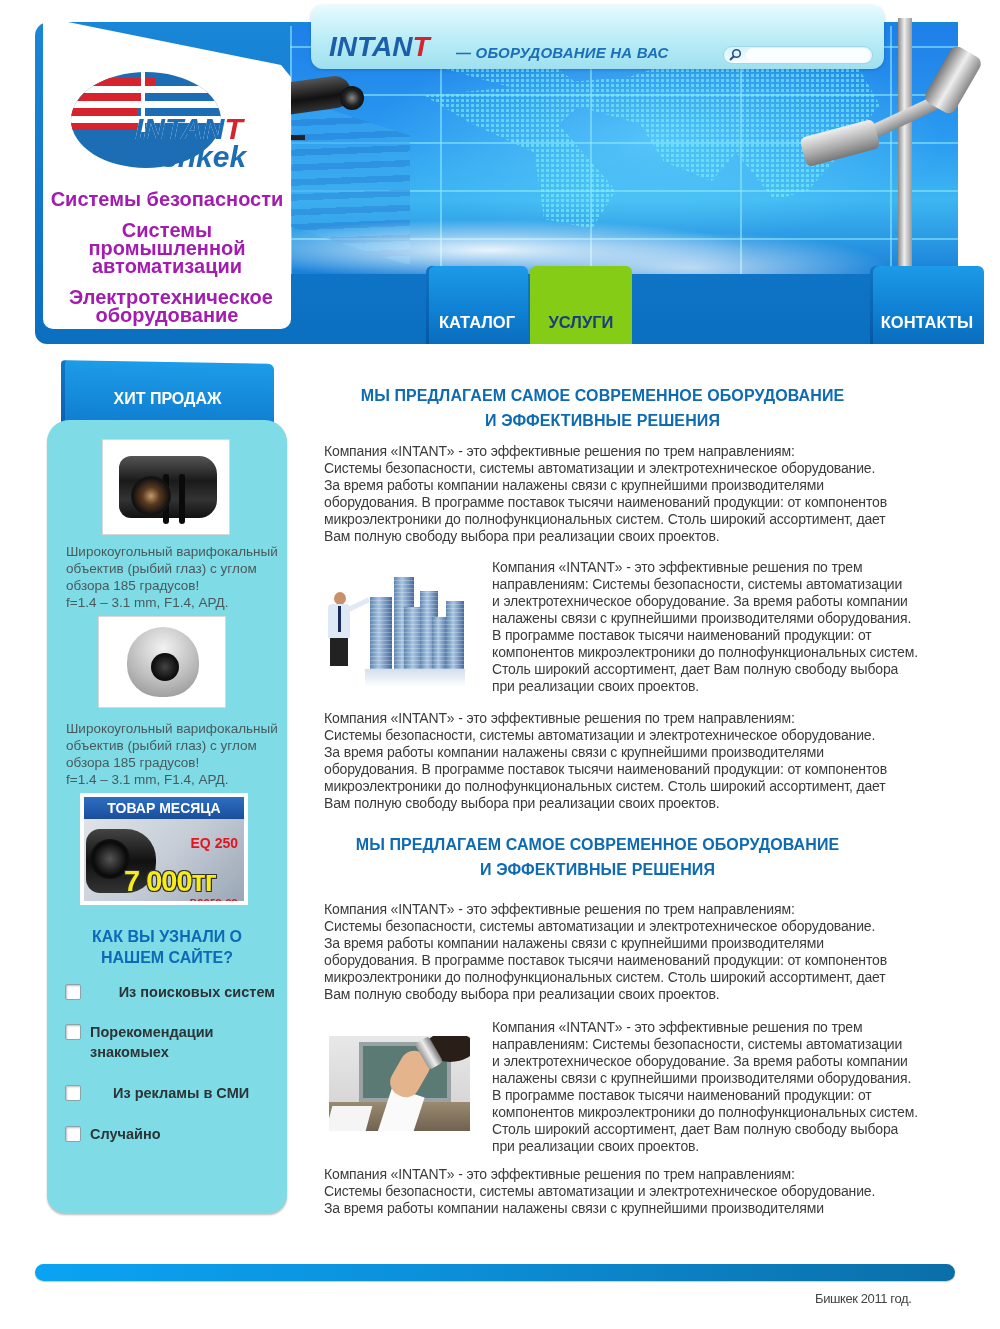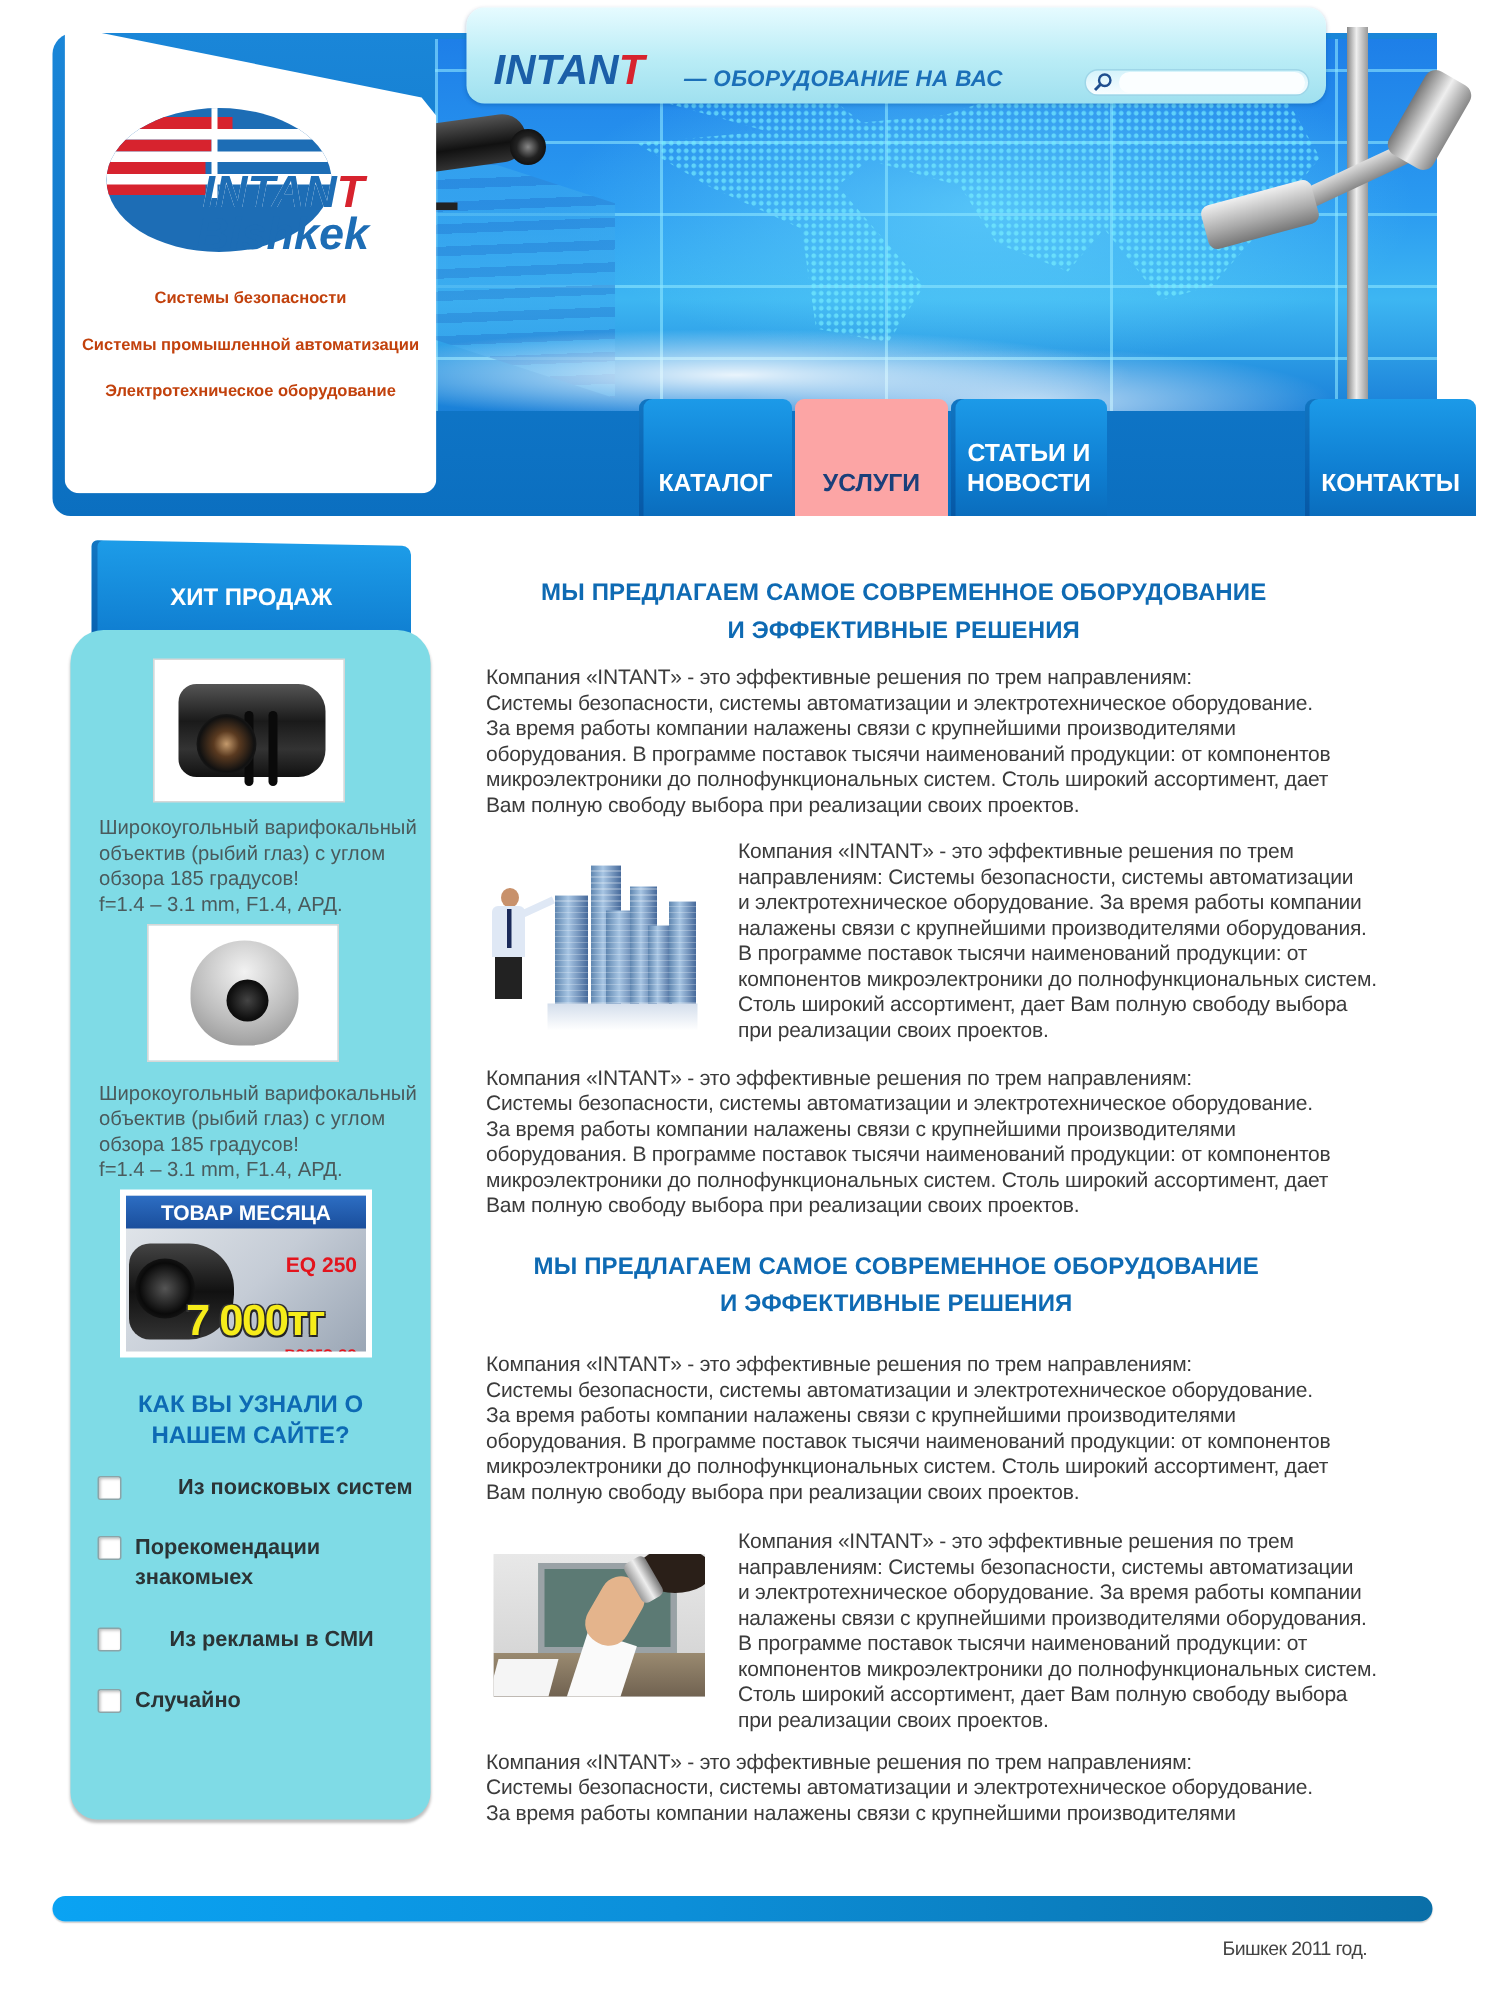--- a/index.html
+++ b/index.html
@@ -55,21 +55,21 @@
   .logo-stripe { position: absolute; left: 0; height: 7px; background: #fff; width: 150px; }
   .logo-red { position: absolute; left: 0; height: 8px; background: #d7232e; }
   .logo-text-1 { position: absolute; left: 64px; top: 42px; font-size: 30px; font-weight: bold; font-style: italic;
     color: #d7232e; letter-spacing: 0px; line-height: 1; text-shadow: 0 0 0 #fff; }
   .logo-text-1 span { color: #1d6db5; }
   .logo-text-2 { position: absolute; left: 60px; top: 70px; font-size: 30px; font-weight: bold; font-style: italic;
     color: #1d6db5; line-height: 1; }
   .logo-wrap-white { position: absolute; left: 60px; top: 40px; width: 130px; height: 62px; }
 
   .directions { position: absolute; left: 0; top: 168px; width: 248px; text-align: center; }
-  .direction { color: #c2410c; font-size: 11px; font-weight: bold; line-height: 18px; margin-bottom: 13px; }
+  .direction { color: #a21caf; font-size: 20px; font-weight: bold; line-height: 18px; margin-bottom: 13px; }
 
   .topbar { position: absolute; left: 311px; top: 5px; width: 573px; height: 64px; border-radius: 12px;
     background: linear-gradient(180deg, #e6fbff 0%, #b9ecf6 55%, #9fe0ef 100%);
     box-shadow: 0 1px 3px rgba(0,60,120,0.3); }
   .brand { position: absolute; left: 18px; top: 28px; font-size: 28px; font-weight: bold; font-style: italic;
     color: #1b5fa8; line-height: 1; }
   .brand .red { color: #d7232e; }
   .slogan { position: absolute; left: 145px; top: 39px; font-size: 15px; font-weight: bold; font-style: italic;
     color: #1b6fb8; letter-spacing: 0.2px; }
   .search { position: absolute; left: 412px; top: 41px; width: 150px; height: 18px; border-radius: 9px;
@@ -77,21 +77,21 @@
   .search-icon { position: absolute; left: 4px; top: 1px; width: 14px; height: 14px; }
   .search-input { position: absolute; left: 22px; top: 1px; width: 124px; height: 14px; border: none;
     background: #fbfeff; border-radius: 7px; font-size: 11px; outline: none; }
 
   .nav { position: absolute; left: 322px; top: 266px; width: 636px; height: 78px; }
   .nav-tab { position: absolute; top: 0; height: 78px; border-radius: 6px 6px 0 0;
     background: linear-gradient(180deg, #1c9ae8 0%, #0f7fd2 60%, #0a6dbd 100%);
     color: #fff; font-weight: bold; font-size: 16.5px; text-align: center;
     display: flex; align-items: flex-end; justify-content: center; padding-bottom: 12px; line-height: 20px;
     box-shadow: inset 3px 0 0 rgba(0,50,120,0.35); cursor: pointer; }
-  .nav-tab.active { background: #fca5a5; color: #1a3f7a; box-shadow: none; text-align: center; }
+  .nav-tab.active { background: #84cc16; color: #1a3f7a; box-shadow: none; text-align: center; }
 
   
   .hit-header { position: absolute; left: 61px; top: 362px; width: 213px; height: 64px;
     background: linear-gradient(180deg, #1d9ce8 0%, #0f7dd0 100%); border-radius: 4px 6px 0 0;
     transform: skewY(1deg); box-shadow: inset 4px 0 0 rgba(0,50,120,0.35); }
   .hit-title { position: absolute; left: 61px; top: 390px; width: 213px; text-align: center; color: #fff;
     font-weight: bold; font-size: 16px; }
   .sidebar { position: absolute; left: 47px; top: 420px; width: 240px; height: 793px; background: #7fdbe6;
     border-radius: 22px 22px 18px 18px; box-shadow: 0 2px 2px rgba(0,0,0,0.25); }
   .product-img { position: absolute; background: #fff; border: 2px solid #fff; outline: 1px solid #d7d7d7; }
@@ -224,23 +224,20 @@
   </div>
 </div>
 
 <div class="nav">
   <div class="nav-tab" style="left:104px; width:102px;">
       <span>КАТАЛОГ</span>
     </div>
   <div class="nav-tab active" style="left:208px; width:102px; top:0;">
       <span>УСЛУГИ</span>
     </div>
-  <div class="nav-tab" style="left:312px; width:104px; padding-bottom:12px;">
-      <span style="width:84px; display:block;">СТАТЬИ И НОВОСТИ</span>
-    </div>
   <div class="nav-tab" style="left:548px; width:114px;">
       <span>КОНТАКТЫ</span>
     </div>
 </div>
 
 <div class="hit-header"></div>
 <div class="sidebar"></div>
 <div class="hit-title">ХИТ ПРОДАЖ</div>
 
 <a class="product-img" style="left:103px; top:440px; width:126px; height:94px;">

